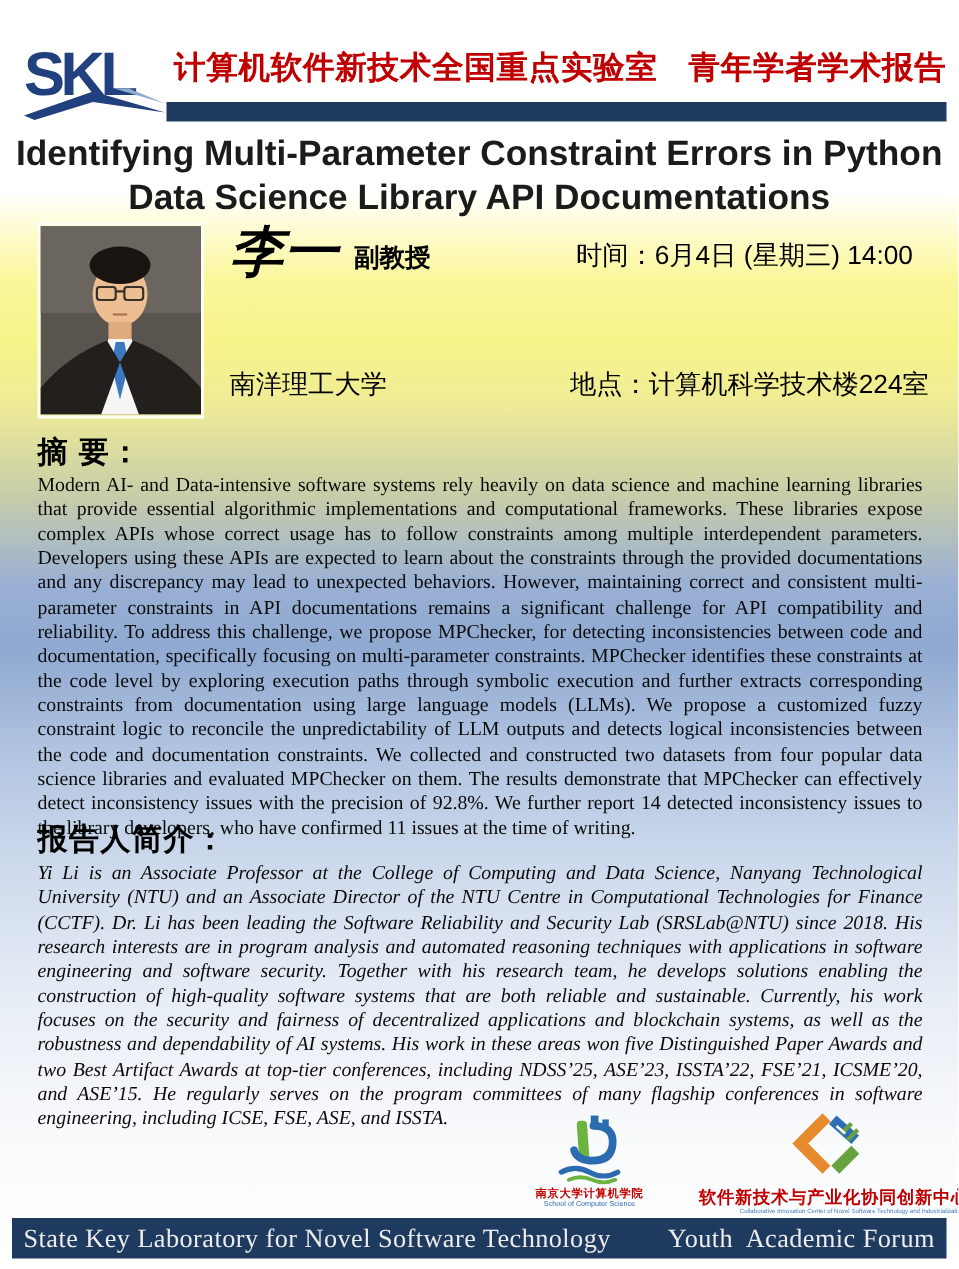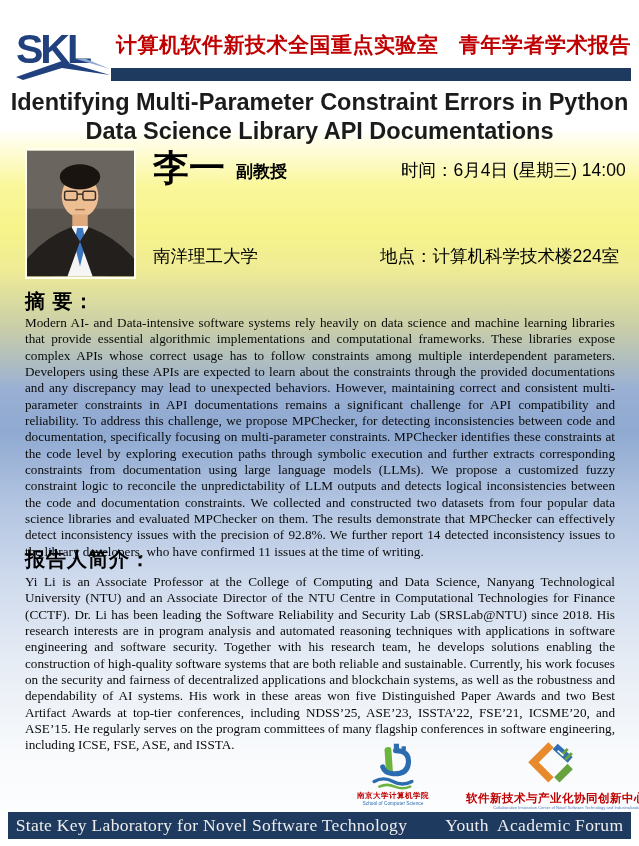--- a/index.html
+++ b/index.html
@@ -44,39 +44,39 @@
     text-align:center; font-size:23.5px; line-height:29px;
     font-weight:700; color:#1b1b1b;
   }
 
   
   .speaker-photo { position:absolute; left:25px; top:148px; width:111px; height:131px;
     border:2px solid #fdfdf2; }
   .speaker-photo svg { display:block; width:100%; height:100%; }
   .speaker-name {
     position:absolute; left:153px; top:144px;
-    font-family:"Liberation Serif", serif; font-weight:bold;
+    font-family:"Liberation Serif", serif; font-style:italic; font-weight:bold;
     font-size:36px; color:#000;
   }
   .speaker-title { position:absolute; left:236px; top:160px; font-size:17px; font-weight:600; color:#000; }
-  .speaker-time  { position:absolute; left:401px; top:158px; font-size:17.5px; font-weight:500; color:#000; }
+  .speaker-time  { position:absolute; left:384px; top:158px; font-size:17.5px; font-weight:500; color:#000; }
   .speaker-affiliation { position:absolute; left:153px; top:244px; font-size:17.5px; font-weight:500; color:#000; }
   .speaker-venue { position:absolute; left:380px; top:244px; font-size:17.5px; font-weight:400; color:#000; }
 
   
   .section-heading { position:absolute; left:25px; font-size:20px; font-weight:bold; color:#000; letter-spacing:1px; }
   .abstract-heading { top:288px; }
   .bio-heading { top:546px; }
   .body-text {
     position:absolute; left:25px; width:590px;
     font-family:"Liberation Serif", serif; font-size:13.2px; line-height:16.35px;
     color:#0a0a0a; text-align:justify;
   }
   .abstract-body { top:315px; }
-  .bio-body { top:574px; }
+  .bio-body { top:574px;font-style:italic; }
 
   
   .nju-logo-block { position:absolute; left:343px; top:742px; width:100px; text-align:center; }
   .nju-logo-block svg { display:block; margin:0 auto; }
   .logo-caption-zh-sm { font-size:7.5px; font-weight:bold; color:#c00000; letter-spacing:0.5px; margin-top:1px; }
   .logo-caption-en-sm { font-size:6px; color:#2b6cb0; transform:scale(0.8); transform-origin:center top; }
 
   .cic-logo-block { position:absolute; left:466px; top:739px; width:170px; text-align:center; }
   .cic-logo-block svg { display:block; margin:0 auto; }
   .logo-caption-zh-lg { font-size:11.5px; font-weight:bold; color:#c00000; letter-spacing:0.5px; margin-top:2px; white-space:nowrap; }

